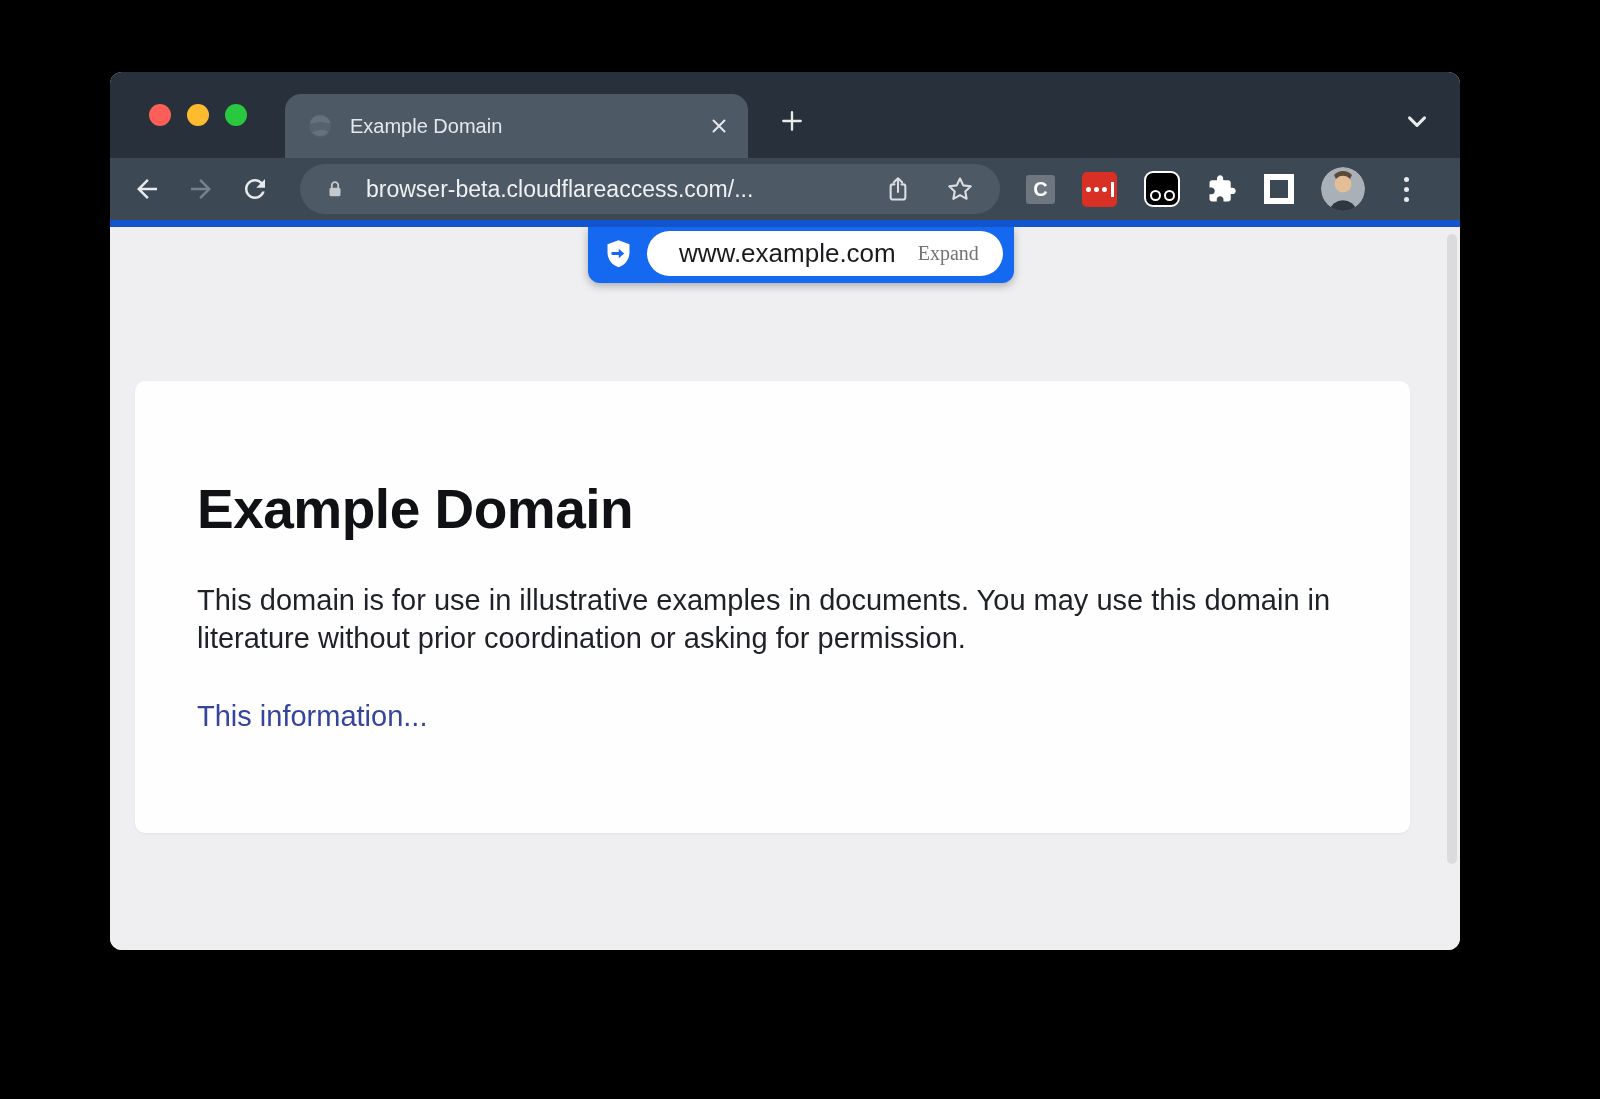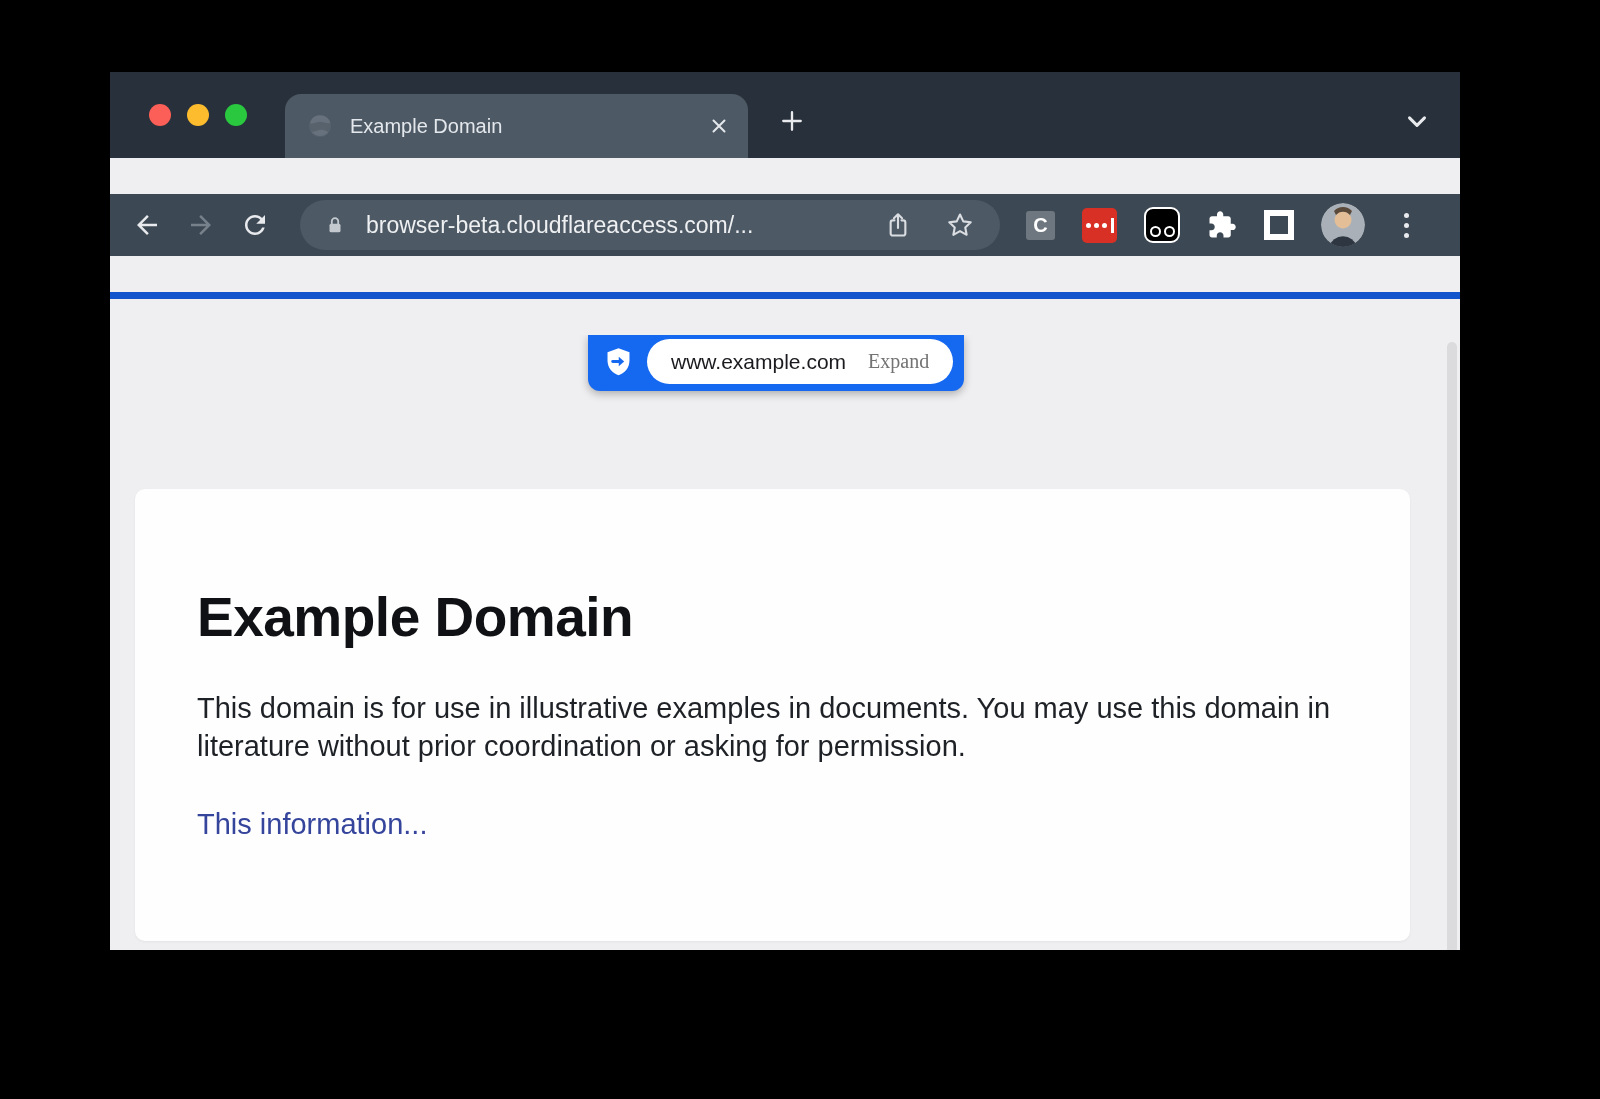--- a/index.html
+++ b/index.html
@@ -3,23 +3,23 @@
 <meta charset="utf-8">
 <style>
   * { box-sizing: border-box; margin: 0; padding: 0; }
   html, body { width: 1600px; height: 1099px; background: #000; overflow: hidden; }
   body { font-family: "Liberation Sans", sans-serif; position: relative; }
 
   
   .window {
     position: absolute; left: 110px; top: 72px;
     width: 1350px; height: 878px;
-    border-radius: 0; overflow: hidden;
+    border-radius: 12px; overflow: hidden;
     background: #EFEFF1;
-    display: flex; flex-direction: column; gap: 36px;
+    display: flex; flex-direction: column;
   }
 
   
   .tabstrip { position: relative; height: 86px; background: #28313B; flex: none; }
   .traffic-lights { position: absolute; left: 39px; top: 32px; display: flex; gap: 16px; }
   .traffic { width: 22px; height: 22px; border-radius: 50%; }
   .traffic.red    { background: #FB5F57; }
   .traffic.yellow { background: #FDBC2E; }
   .traffic.green  { background: #29C83F; }
 
@@ -89,21 +89,21 @@
     border-radius: 0 0 12px 12px;
     display: flex; align-items: center;
     padding: 0 11px 3px 15px;
     box-shadow: 0 3px 8px rgba(0,0,0,.28);
   }
   .shield-icon { width: 31px; height: 31px; flex: none; margin-right: 13px; }
   .badge-pill {
     height: 45px; background: #fff; border-radius: 23px;
     display: flex; align-items: center; padding: 0 24px;
   }
-  .badge-domain { color: #1b1b1f; font-size: 21px; margin-right: 22px; white-space: nowrap; }
+  .badge-domain { color: #1b1b1f; font-size: 26px; margin-right: 22px; white-space: nowrap; margin-left: 8px; }
   .badge-expand { color: #737373; font-size: 20px; white-space: nowrap; font-family: Liberation Serif, serif; }
 
   .content-card {
     position: absolute; left: 25px; top: 154px;
     width: 1275px; height: 452px;
     background: #FEFEFE; border-radius: 10px;
     box-shadow: 0 1px 3px rgba(0,0,0,.05);
     padding: 96px 60px 0 62px;
   }
   .page-heading { font-size: 55px; font-weight: bold; color: #101114; letter-spacing: -.5px; margin: 0 0 40px; }

